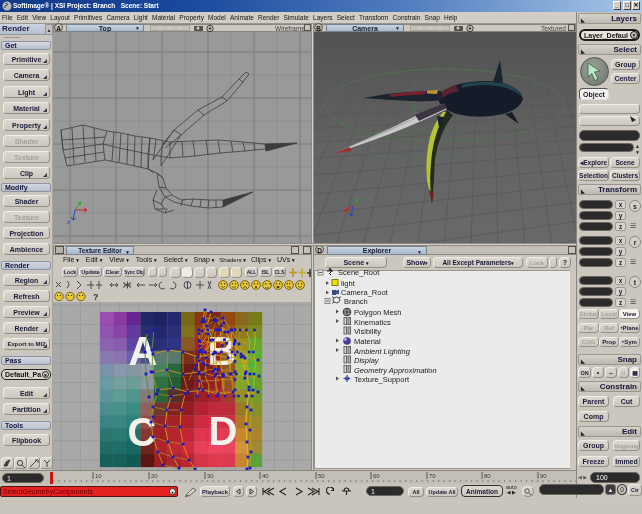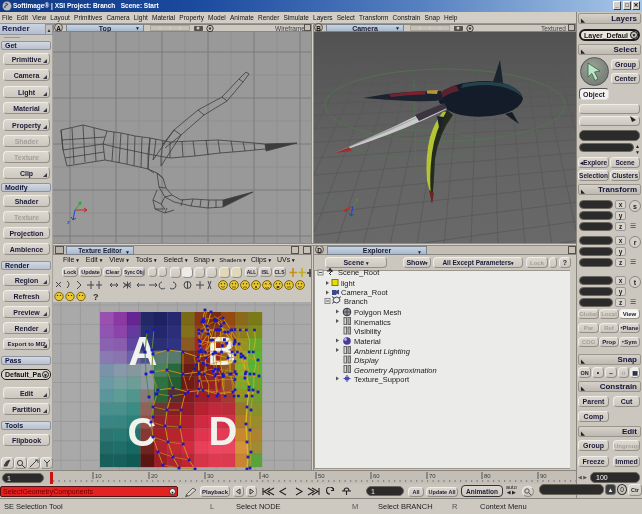--- a/index.html
+++ b/index.html
@@ -1003,23 +1003,14 @@
   <div class="btn" style="left:426px;top:3px;width:32px;height:10px;line-height:9px;font-size:5.5px;">Update All</div>
   <div class="btn" style="left:461px;top:1px;width:42px;height:12px;line-height:11px;font-size:6.5px;border:1px solid #333;">Animation</div>
   <div class="abs" style="left:506px;top:1px;font-size:5.5px;color:#222;text-align:center;line-height:5px;">auto<br><span style="font-size:5px">◀&nbsp;▶</span></div>
   <div class="btn" style="left:522px;top:2px;width:12px;height:11px;border-radius:50%;"></div>
   <svg class="abs" style="left:524px;top:4px" width="8" height="8" viewBox="0 0 8 8">
         <circle cx="3" cy="3" r="2.2" fill="none" stroke="#444" stroke-width="0.9"></circle>
         <path d="M4.7 4.7 L7 7" stroke="#444" stroke-width="0.9"></path>
       </svg>
 </div>
 
-<div id="statusbar" class="abs">
-  <span class="abs" style="left:4px;top:3px;">SE Selection Tool</span>
-  <span class="abs" style="left:210px;top:3px;color:#555;">L</span>
-  <span class="abs" style="left:236px;top:3px;">Select NODE</span>
-  <span class="abs" style="left:352px;top:3px;color:#555;">M</span>
-  <span class="abs" style="left:378px;top:3px;">Select BRANCH</span>
-  <span class="abs" style="left:452px;top:3px;color:#555;">R</span>
-  <span class="abs" style="left:480px;top:3px;">Context Menu</span>
+
 </div>
 
-</div>
-
 </body></html>

